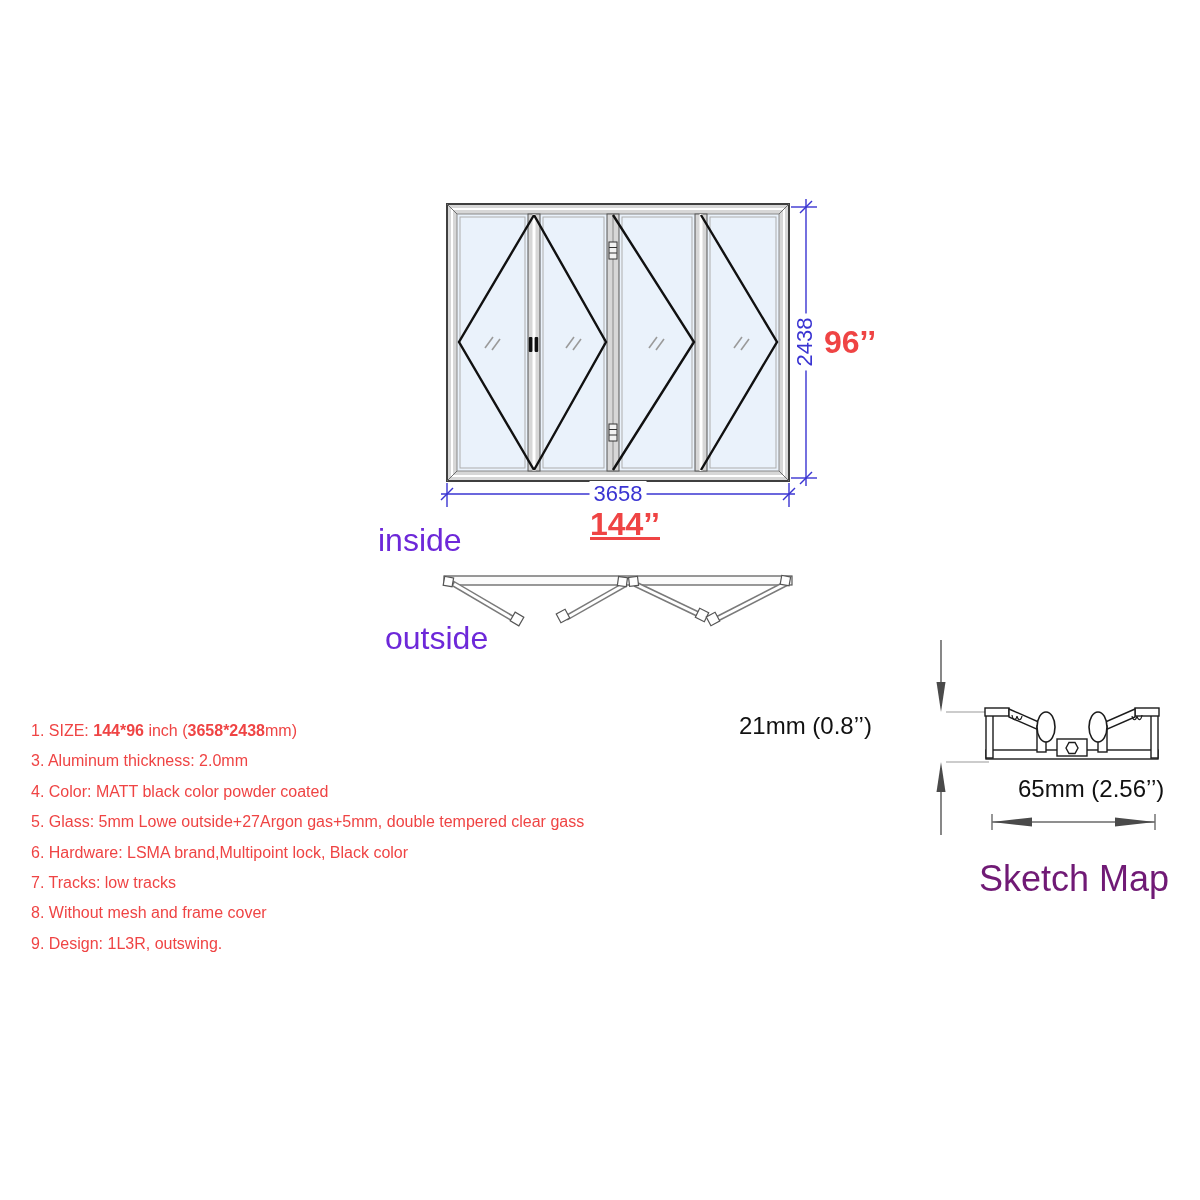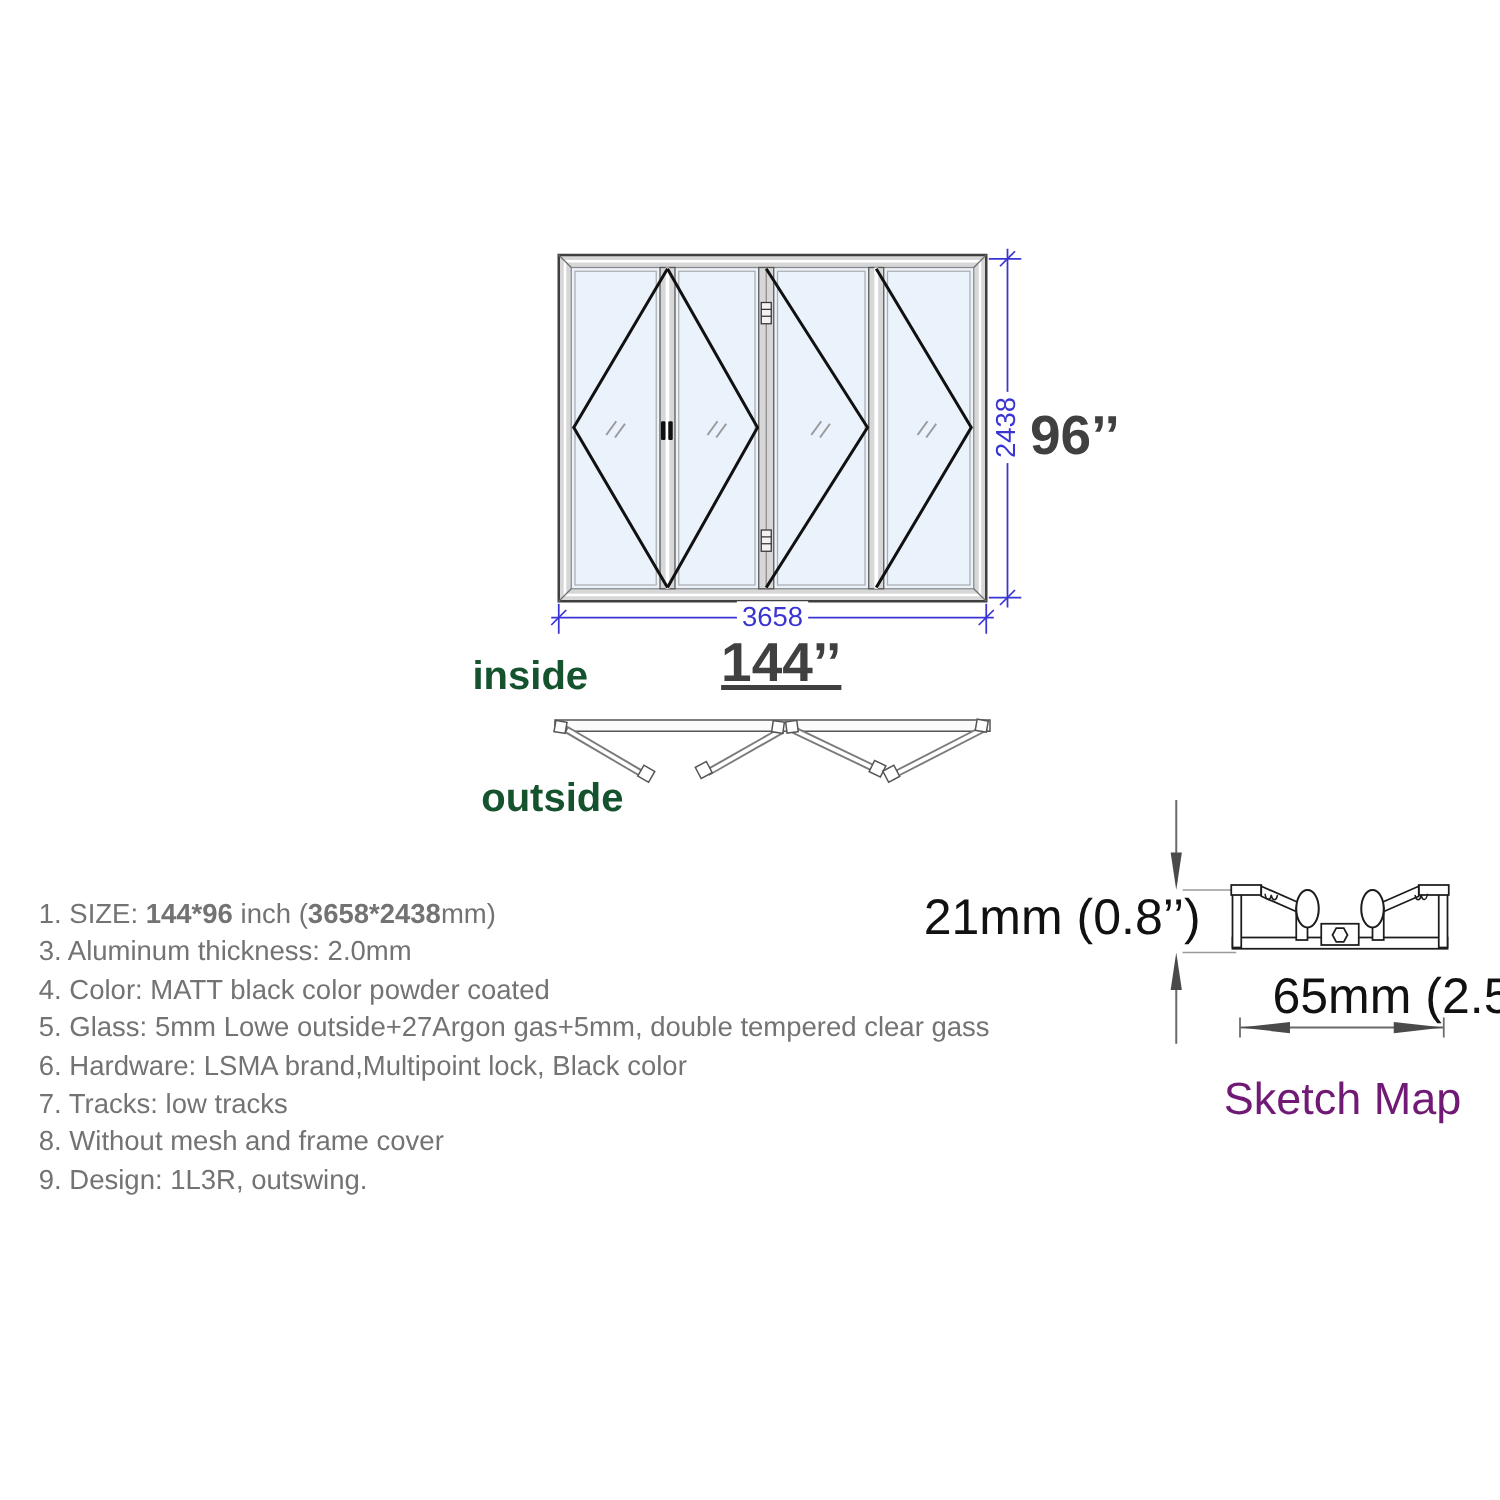--- a/index.html
+++ b/index.html
@@ -5,29 +5,29 @@
   html,body{margin:0;padding:0;background:#fff;}
   .canvas{
     position:relative;width:1200px;height:1200px;background:#ffffff;overflow:hidden;
     font-family:"Liberation Sans", sans-serif;color:#1a1a1a;
   }
   .canvas svg{position:absolute;left:0;top:0;z-index:0;}
   .txt{position:absolute;z-index:2;white-space:nowrap;}
   .dim-blue{color:#3a34d2;font-size:22px;background:#ffffff;padding:0 4px;}
   .dim-mm-h{left:618px;top:494px;transform:translate(-50%,-50%);}
   .dim-mm-v{left:805px;top:342px;transform:translate(-50%,-50%) rotate(-90deg);}
-  .big-inch{font-size:44px;font-weight:bold;color:#404040;}
+  .big-inch{font-size:32px;font-weight:bold;color:#ef4444;}
   .inch-w{left:625px;top:506px;transform:translateX(-50%);text-decoration:underline;}
   .inch-h{left:824px;top:324px;}
-  .side-label{font-size:32px;color:#14532d;font-weight:bold;}
+  .side-label{font-size:32px;color:#6d28d9;}
   .lbl-inside{left:378px;top:522px;}
   .lbl-outside{left:385px;top:620px;}
-  .specs{left:31px;top:716px;font-size:22px;line-height:30.4px;color:#737373;}
+  .specs{left:31px;top:716px;font-size:16px;line-height:30.4px;color:#ef4444;}
   .specs b{font-weight:bold;}
-  .sk-label{font-size:40px;color:#111;}
+  .sk-label{font-size:24px;color:#111;}
   .sk-21{left:739px;top:712px;}
   .sk-65{left:1018px;top:775px;}
   .sk-title{left:979px;top:858px;font-size:36px;color:#701a75;}
 </style>
 </head>
 <body>
 
 <div class="canvas">
 
   <svg width="1200" height="1200" viewBox="0 0 1200 1200">

